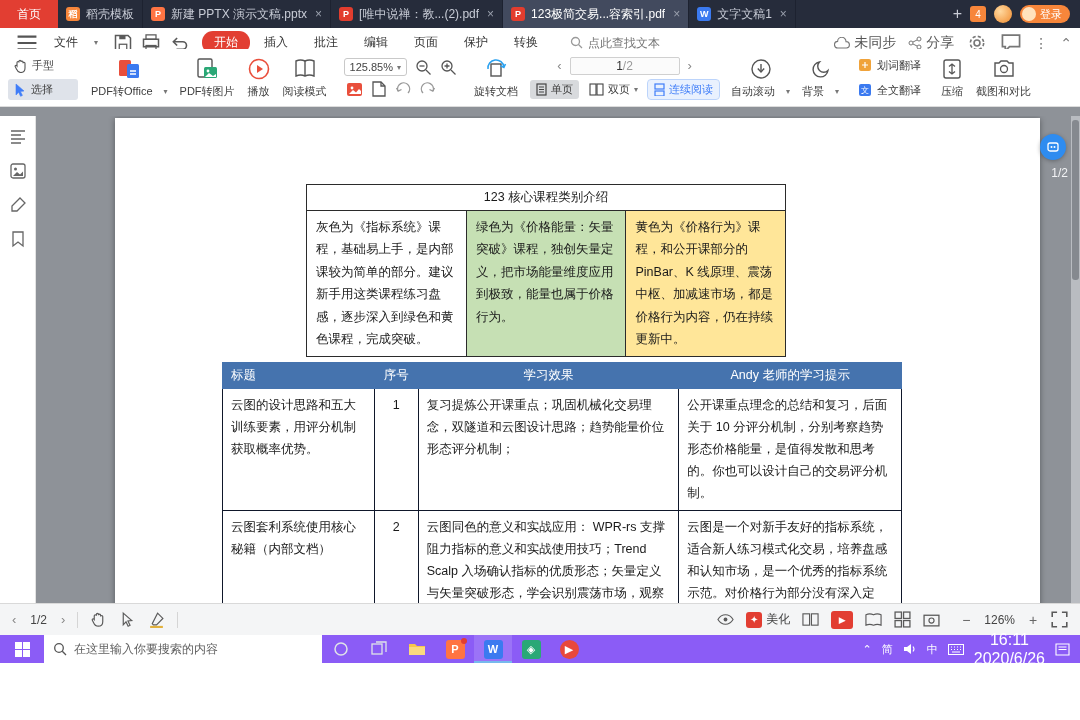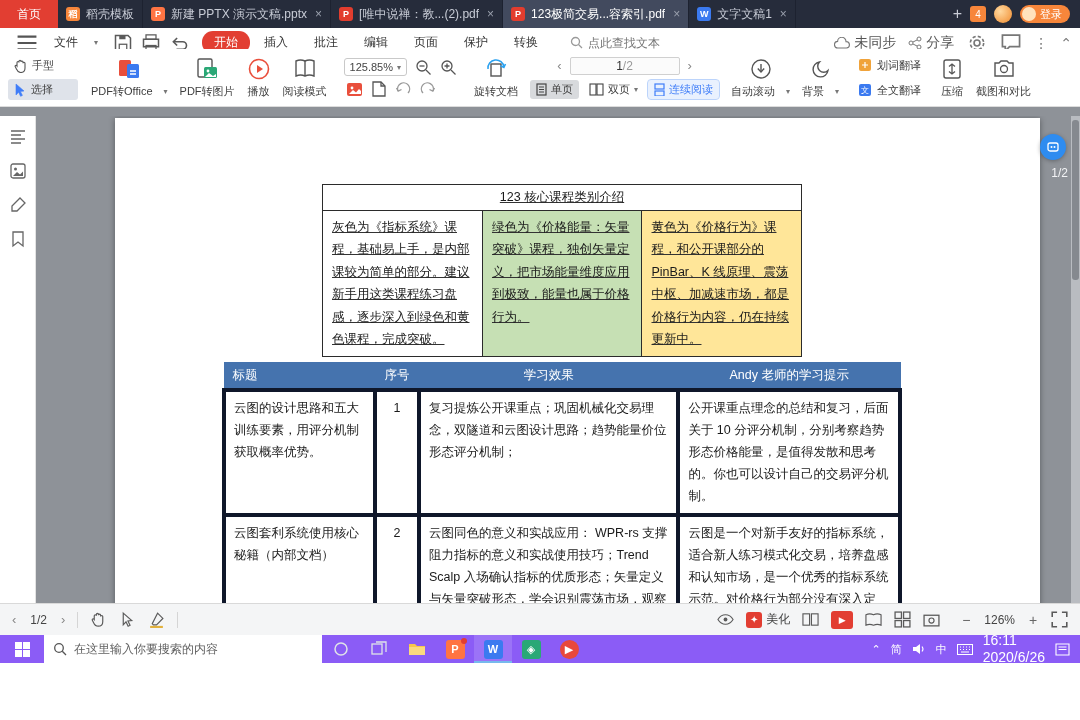--- a/index.html
+++ b/index.html
@@ -59,30 +59,30 @@
   .transcol { display:flex; flex-direction:column; justify-content:center; gap:4px; }
 
   
   .main { position:absolute; top:116px; left:0; right:0; bottom:60px; display:flex; }
   .sidebar { width:36px; background:#fff; border-right:1px solid #e3e3e3; display:flex; flex-direction:column; align-items:center; padding-top:12px; gap:16px; }
   .sb-ico { width:18px; height:18px; color:#666; }
 
   
   .docwrap { flex:1; position:relative; background:#8e9298; overflow:hidden; }
   .page { position:absolute; left:79px; top:2px; width:925px; height:560px; background:#fff; box-shadow:0 1px 6px rgba(0,0,0,.38); }
-  .t1wrap { position:absolute; left:207px; top:66px; width:480px;text-decoration:underline; }
+  .t1wrap { position:absolute; left:191px; top:66px; width:480px; }
   table { border-collapse:collapse; width:100%; font-size:12.5px; color:#1a1a1a; }
   .t1 td, .t1 th { border:1px solid #2b2b2b; padding:5px 9px; vertical-align:top; line-height:1.8; text-align:left; font-weight:normal; }
   .t1 .cap { text-align:center; padding:3px; line-height:1.5; }
   .bg-green { background:#c6e0b4; }
   .bg-yellow { background:#ffe699; }
   .t2wrap { position:absolute; left:107px; top:244px; width:680px; }
   .t2 th { background:#4573ae; color:#fff; font-weight:normal; border:1px solid #4573ae; padding:4px 8px; text-align:left; }
   .t2 th.c { text-align:center; }
-  .t2 td { border:4px solid #0f172a; padding:6px 8px; vertical-align:top; line-height:1.75; }
+  .t2 td { border:1px solid #0f172a; padding:6px 8px; vertical-align:top; line-height:1.75; }
   .t2 td.num { text-align:center; vertical-align:top; }
   .scrollbar { position:absolute; right:0; top:0; bottom:0; width:9px; background:#b9bcc1; }
   .thumb { position:absolute; right:1px; top:4px; width:7px; height:160px; background:#85898f; border-radius:3px; }
   .float-assist { position:absolute; right:14px; top:18px; width:26px; height:26px; border-radius:50%; background:#2e8cf0; display:flex; align-items:center; justify-content:center; color:#fff; font-size:12px; box-shadow:0 1px 4px rgba(0,0,0,.3); }
   .float-page { position:absolute; right:12px; top:50px; color:#f2f3f5; font-size:12px; }
 
   
   .statusbar { position:absolute; left:0; right:0; bottom:28px; height:32px; background:#f4f5f6; border-top:1px solid #d9d9d9; display:flex; align-items:center; padding:0 12px; gap:12px; color:#555; }
   .sb-nav { display:flex; align-items:center; gap:14px; }
   .chev { color:#888; font-size:13px; }
@@ -97,21 +97,21 @@
   
   .taskbar { position:absolute; left:0; right:0; bottom:0; height:28px; background:#8b5cf6; display:flex; align-items:stretch; color:#fff; }
   .tb-start { width:44px; display:flex; align-items:center; justify-content:center; }
   .tb-search { width:278px; background:#fff; color:#5f5f5f; display:flex; align-items:center; gap:7px; padding:0 9px; font-size:12px; }
   .tb-icons { display:flex; align-items:stretch; }
   .tb-app { width:38px; display:flex; align-items:center; justify-content:center; position:relative; }
   .tb-app.active { background:rgba(255,255,255,.14); box-shadow:inset 0 -2px 0 #76b9ed; }
   .app-sq { width:19px; height:19px; border-radius:3px; display:flex; align-items:center; justify-content:center; color:#fff; font-size:11px; font-weight:bold; }
   .dot { position:absolute; right:7px; top:3px; width:6px; height:6px; border-radius:50%; background:#e23e32; }
   .tb-right { margin-left:auto; display:flex; align-items:center; gap:10px; padding:0 10px; font-size:11px; }
-  .clock { font-size:14px; line-height:1.2; }
+  .clock { text-align:center; font-size:16px; line-height:1.2; }
 </style>
 </head>
 <body>
 
 <div class="app">
 
   <div class="tabbar">
     <div class="tab-home">首页</div>
 
     <div class="tab">

